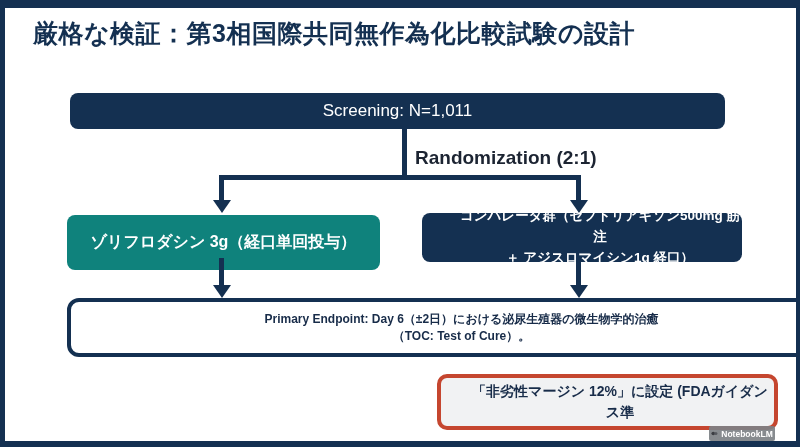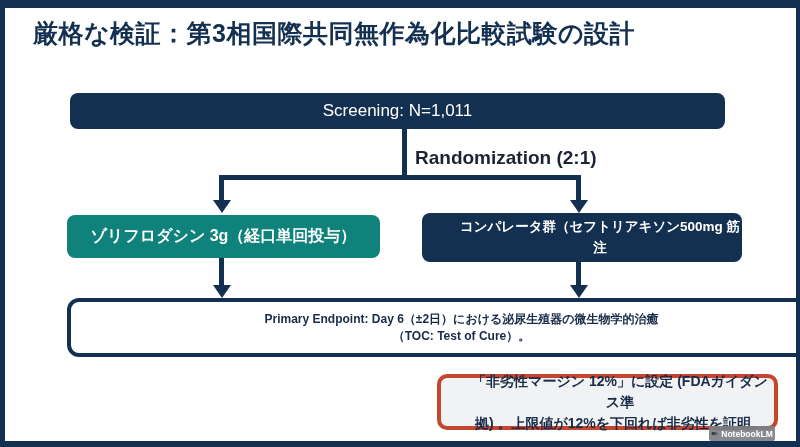--- a/index.html
+++ b/index.html
@@ -55,21 +55,21 @@
   .ah-branch-left{left:208px;top:192px;}
   .ah-branch-right{left:565px;top:192px;}
   .ah-join-left{left:208px;top:277px;}
   .ah-join-right{left:565px;top:277px;}
   .randomization-label{
     left:410px;top:139px;
     font-size:19px;font-weight:700;color:#1c2432;
     white-space:nowrap;
   }
   .arm-test{
-    left:62px;top:207px;width:313px;height:43px;
+    left:62px;top:207px;width:313px;height:55px;
     background:var(--teal);border-radius:8px;
     color:#ffffff;font-size:16px;font-weight:600;
   }
   .arm-comparator{
     left:417px;top:205px;width:320px;height:49px;
     background:var(--navy);border-radius:8px;
     color:#ffffff;font-size:13.5px;font-weight:600;
     line-height:1.55;
     padding-left:36px;
   }
@@ -122,35 +122,35 @@
   <div class="cline v-branch-right"></div>
   <div class="arrowhead ah-branch-left"></div>
   <div class="arrowhead ah-branch-right"></div>
 
   <div class="abs node arm-test">
     <span>ゾリフロダシン 3g（経口単回投与）</span>
   </div>
 
   <div class="abs node arm-comparator">
     <span>コンパレータ群（セフトリアキソン500mg 筋注</span>
+    <span>＋ アジスロマイシン1g 経口）</span>
   </div>
 
   <div class="cline v-join-left"></div>
   <div class="cline v-join-right"></div>
   <div class="arrowhead ah-join-left"></div>
   <div class="arrowhead ah-join-right"></div>
 
   <div class="abs node endpoint-box">
     <span>Primary Endpoint: Day 6（±2日）における泌尿生殖器の微生物学的治癒</span>
     <span>（TOC: Test of Cure）。</span>
   </div>
 
   <div class="abs node callout-box">
     <span>「非劣性マージン 12%」に設定 (FDAガイダンス準</span>
-    <span>拠) 。上限値が12%を下回れば非劣性を証明。</span>
   </div>
 
   <div class="abs watermark">
     <svg class="wm-icon" viewBox="0 0 10 10">
       <circle cx="3.2" cy="5" r="2.6" fill="#3a3d42"></circle>
       <circle cx="7" cy="5" r="2.2" fill="#55585e"></circle>
     </svg>
     <span>NotebookLM</span>
   </div>
 

